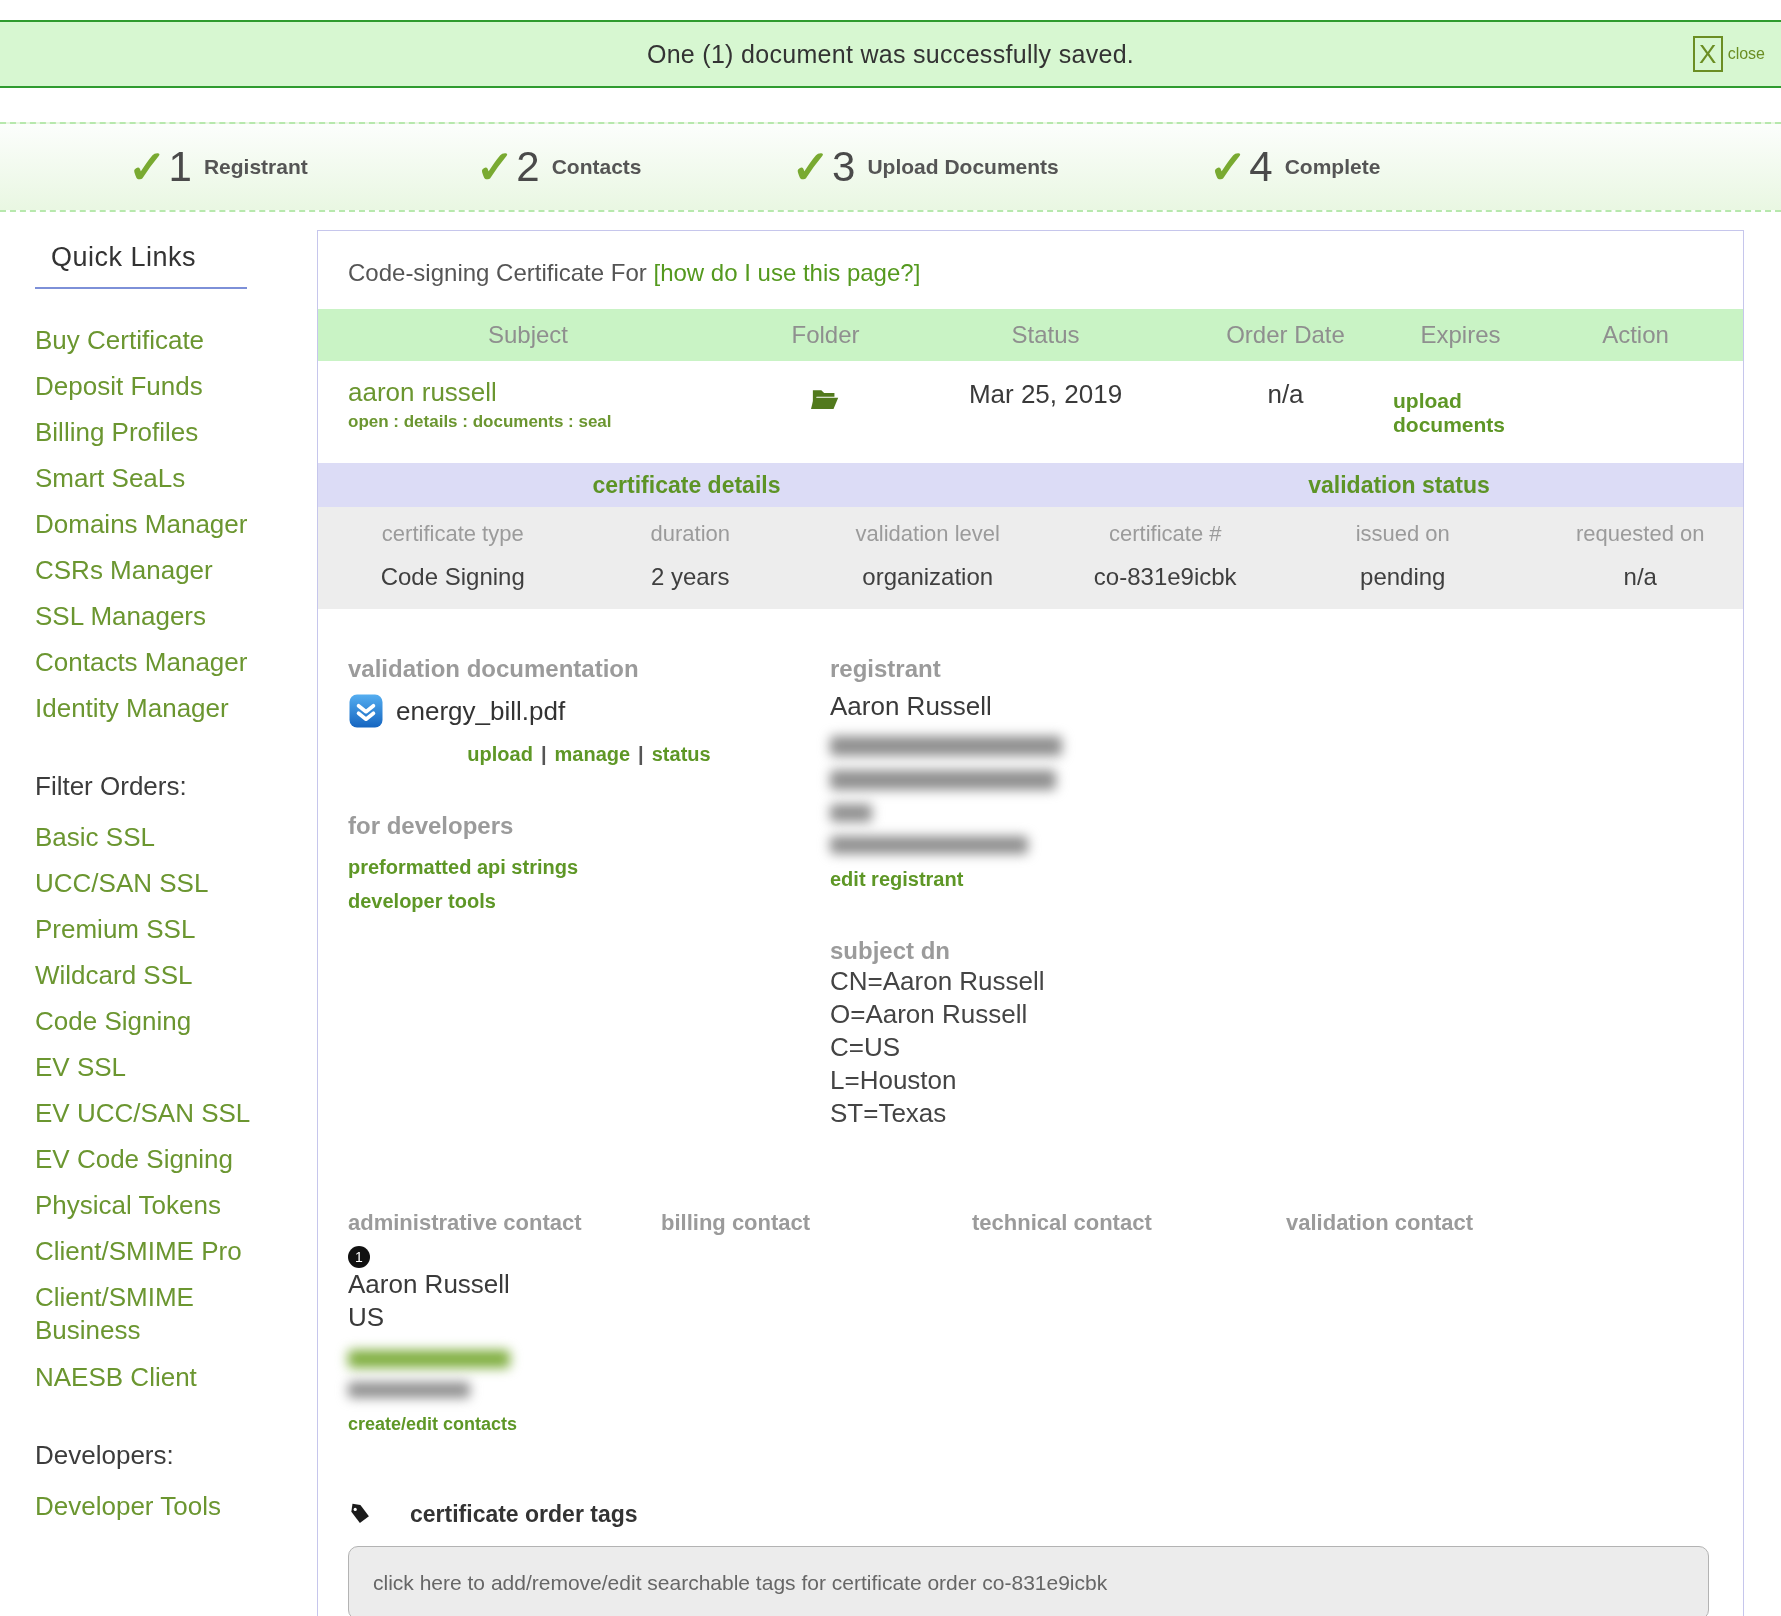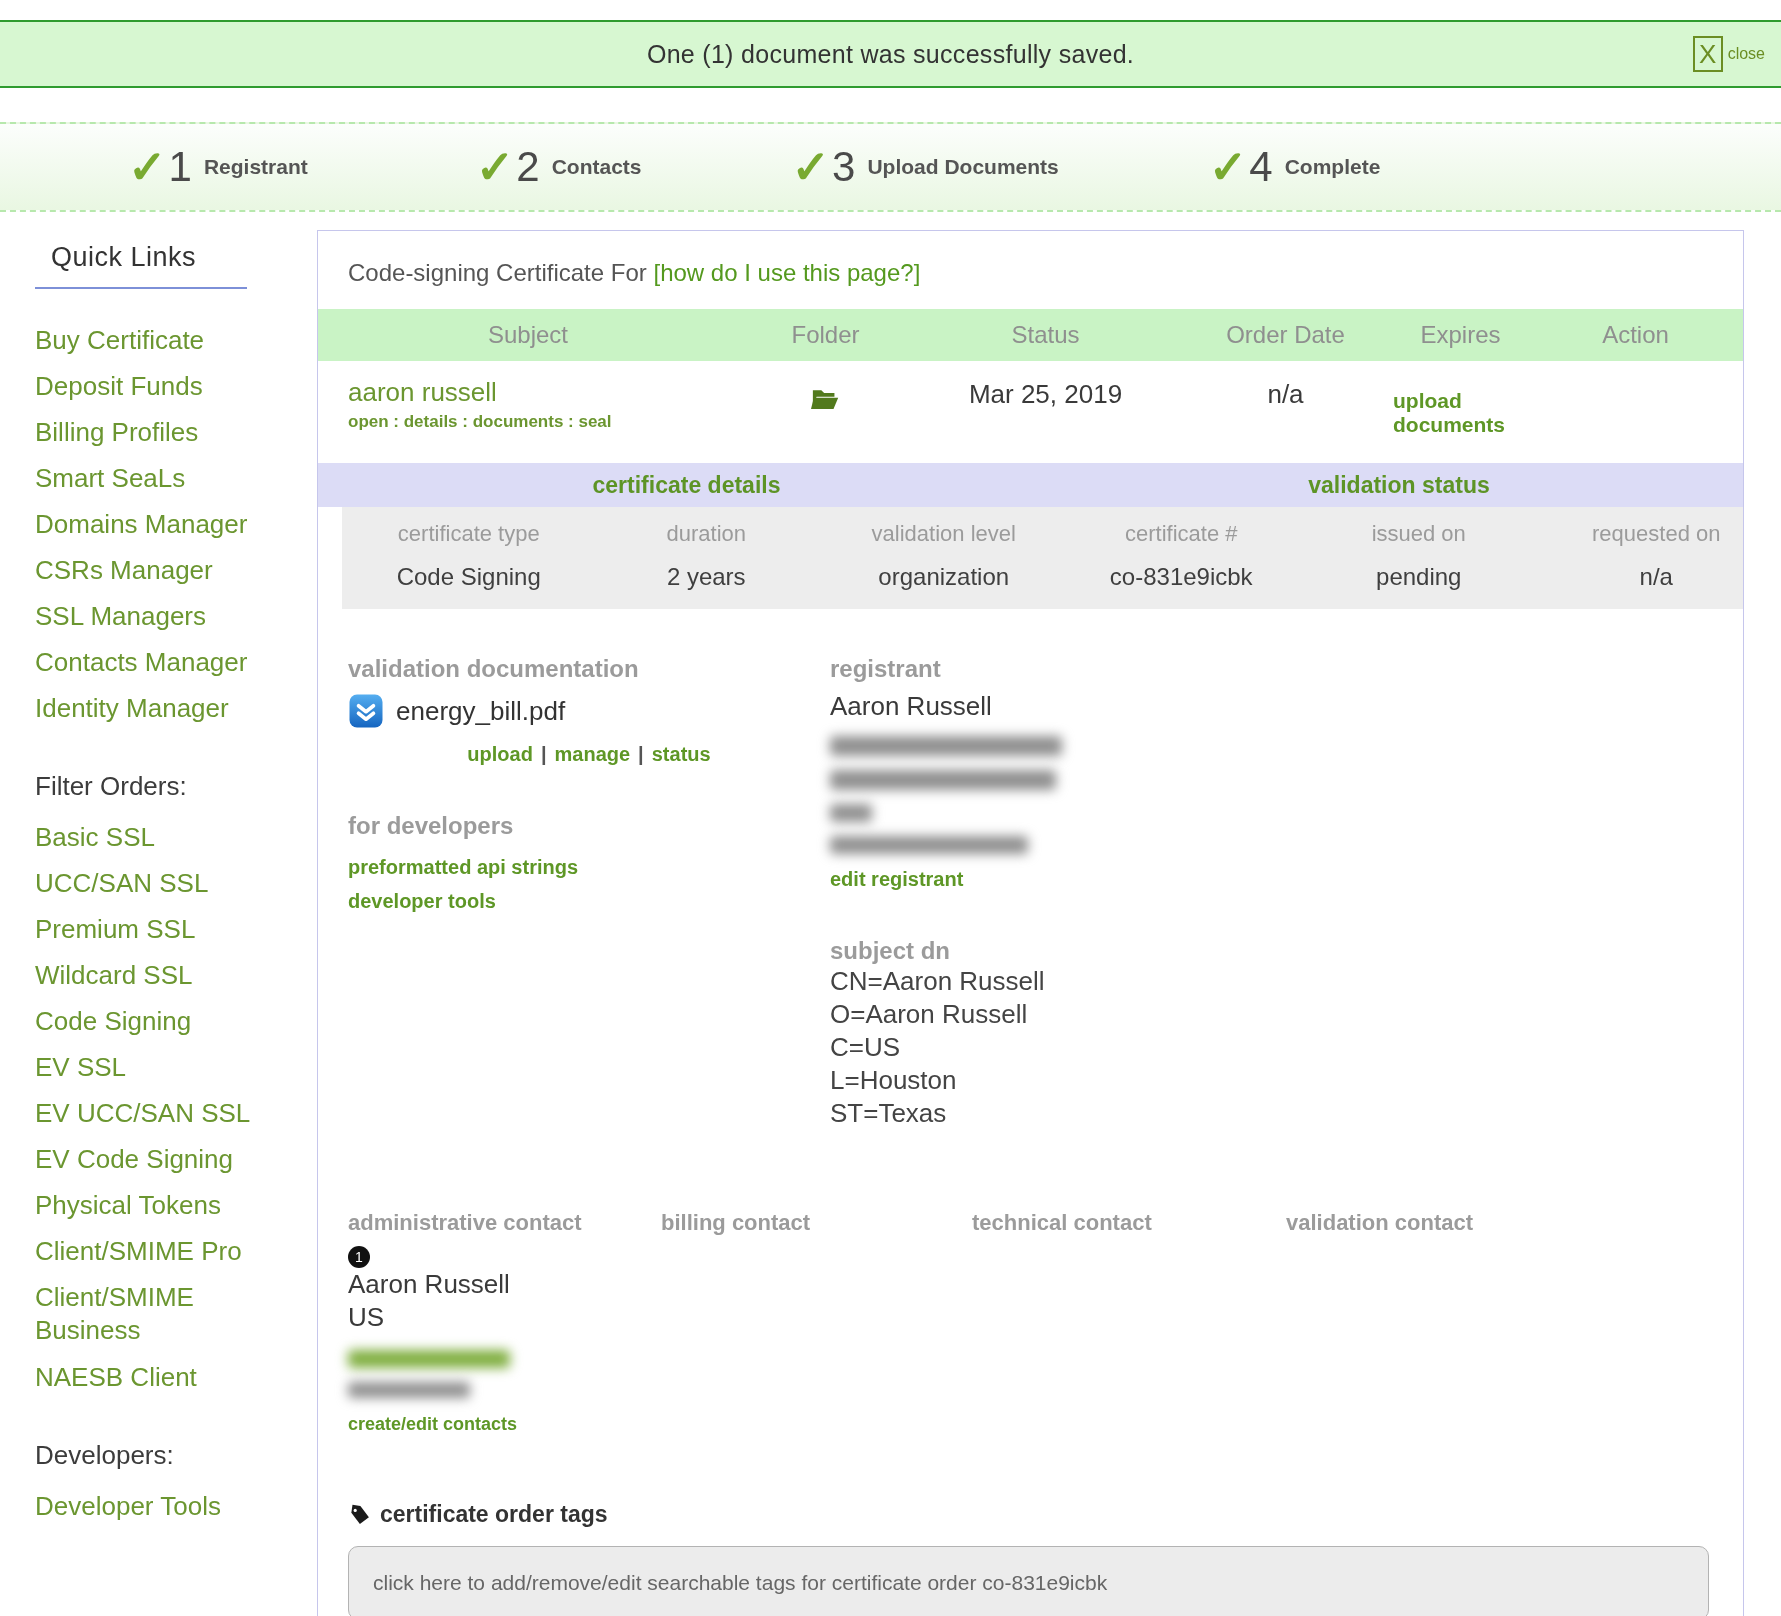--- a/index.html
+++ b/index.html
@@ -74,21 +74,21 @@
     padding-top:18px; font-size:26px; color:#3a3a3a; }
   .act-cell { display:flex; align-items:flex-start; justify-content:center; padding-top:28px; }
   .act-link { font-size:21px; font-weight:bold; color:#5e9726; cursor:pointer; }
 
   
   .band { height:44px; background:#dcdcf6; display:grid; grid-template-columns:737px 688px;
     align-items:center; }
   .band div { text-align:center; font-size:23px; font-weight:bold; color:#5d9426; }
 
   
-  .dgrid { background:#ededed; padding:14px 8px 18px;margin-left:24px; }
+  .dgrid { background:#ededed; padding:14px 16px 18px; }
   .dgrid-row { display:grid; grid-template-columns:repeat(6,237.5px); }
   .dgrid-row div { text-align:center; }
   .dgrid-h div { font-size:22px; color:#9b9b9b; font-weight:500; }
   .dgrid-v { margin-top:16px; }
   .dgrid-v div { font-size:24px; color:#3f3f3f; }
 
   
   .dbody { padding:46px 0 0 30px; display:grid; grid-template-columns:482px 1fr; }
   .sec-h { font-size:24px; color:#9b9b9b; font-weight:600; }
   .file-row { display:flex; align-items:center; margin-top:10px; }
@@ -111,21 +111,21 @@
   .contacts { margin-top:80px; padding-left:30px; display:grid;
     grid-template-columns:313px 311px 314px auto; }
   .c-h { font-size:22px; color:#9b9b9b; font-weight:600; }
   .badge { width:22px; height:22px; border-radius:50%; background:#111; color:#fff;
     font-size:14px; display:flex; align-items:center; justify-content:center; margin-top:10px; }
   .c-line { font-size:26px; color:#3a3a3a; line-height:33px; }
   .c-link { font-size:18px; font-weight:bold; color:#5e9726; margin-top:16px; cursor:pointer; }
 
   
   .tags { margin-top:66px; padding:0 34px 50px 30px; }
-  .tags-head { display:flex; align-items:flex-end; }
+  .tags-head { display:flex; align-items:center;gap:30px; }
   .tags-title { font-size:23px; font-weight:bold; color:#333; margin-left:8px; }
   .tags-box { margin-top:18px; height:74px; background:#ececec; border:1px solid #b3b3b3;
     border-radius:10px; display:flex; align-items:center; padding-left:24px; cursor:pointer; }
   .tags-box span { font-size:21px; color:#666; }
 </style>
 </head>
 <body>
 
 <div class="banner">
   <div class="banner-msg">One (1) document was successfully saved.</div>

